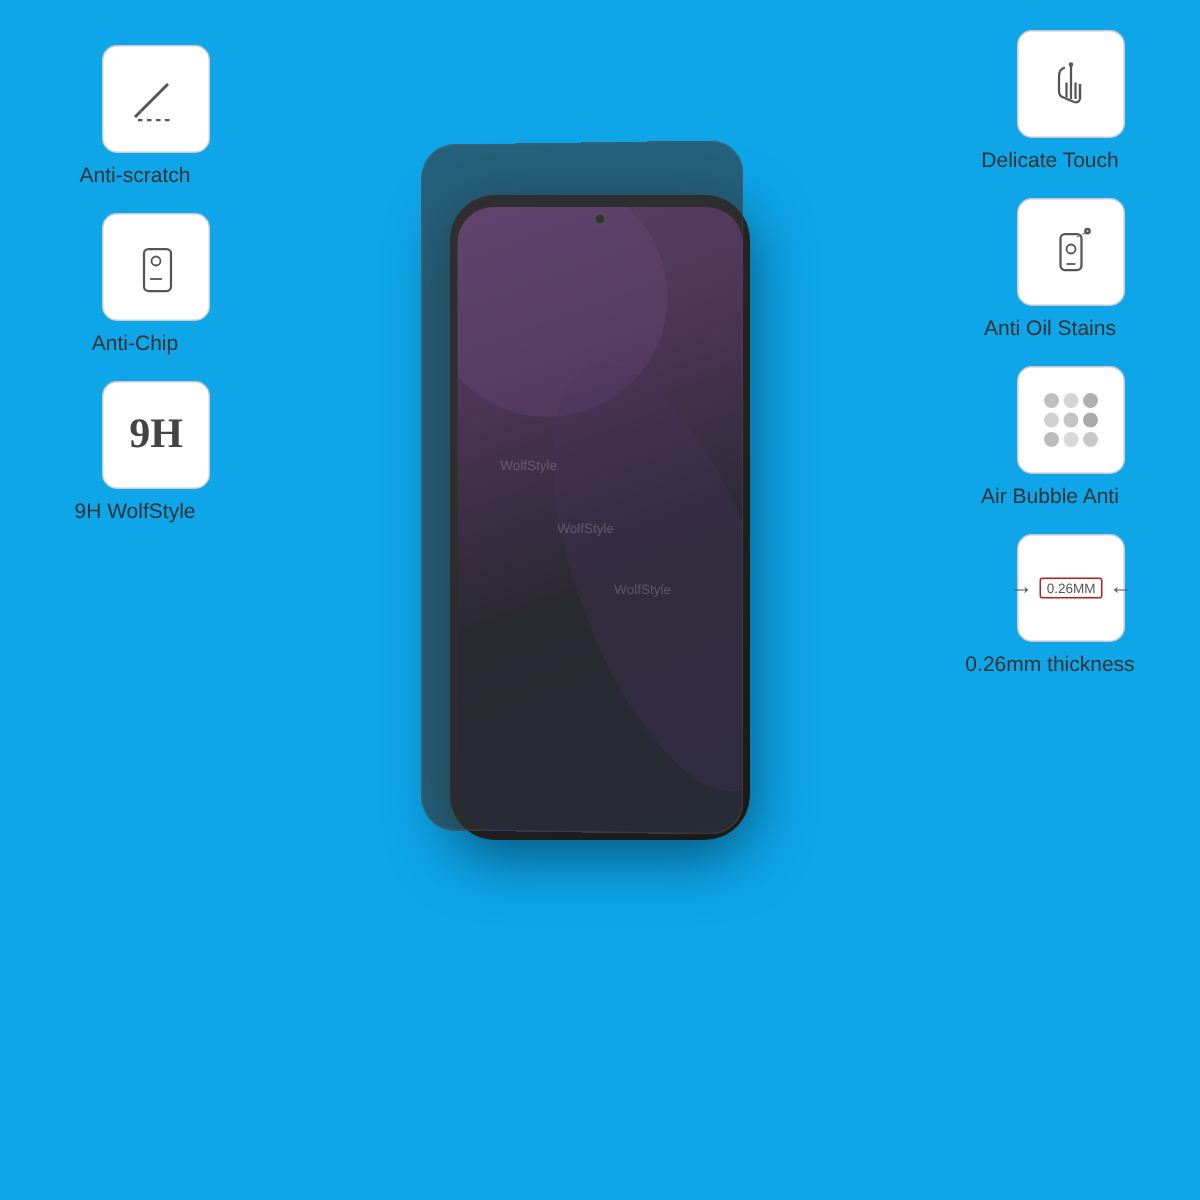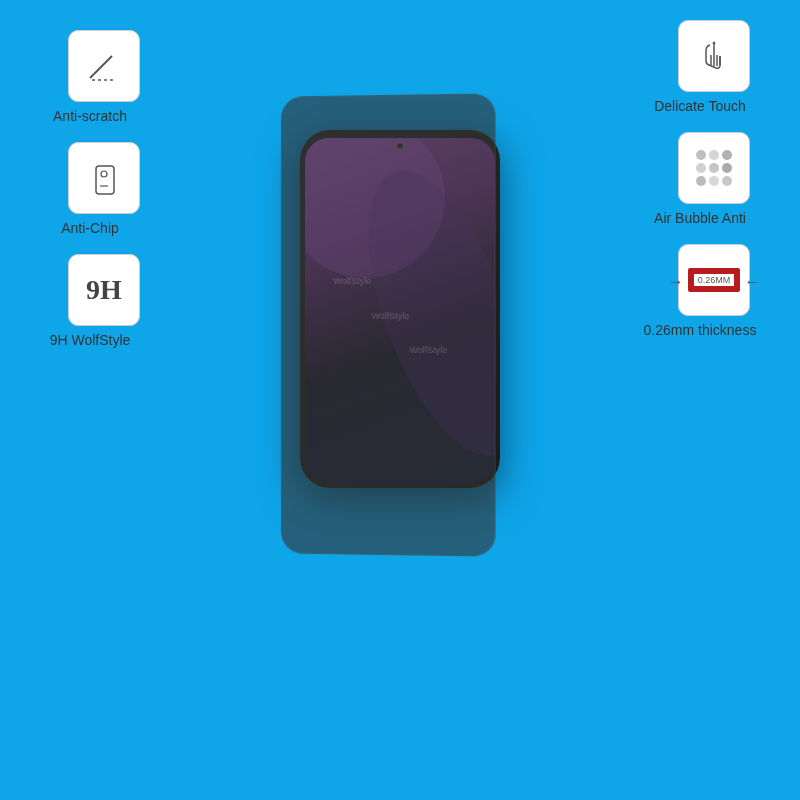--- a/index.html
+++ b/index.html
@@ -79,21 +79,21 @@
       width: 240px;
       height: 580px;
     }
 
     
     .phone-body {
       position: absolute;
       left: 20px;
       top: 20px;
       width: 200px;
-      height: 358px;
+      height: 430px;
       background: linear-gradient(135deg, #2a2a2a 0%, #1a1a1a 100%);
       border-radius: 30px;
       box-shadow: 0 10px 40px rgba(0,0,0,0.5);
       overflow: hidden;
     }
 
     .phone-screen {
       position: absolute;
       top: 8px;
       left: 5px;
@@ -189,21 +189,21 @@
       display: flex;
       align-items: center;
       gap: 4px;
       font-size: 16px;
       color: #555;
     }
 
     .thickness-value {
       font-size: 9px;
       color: #555;
-      border: 6px solid #b91c1c;
+      border: 1px solid #b91c1c;
       padding: 1px 4px;
       border-radius: 2px;
     }
 
     .bubbles-icon {
       display: grid;
       grid-template-columns: repeat(3, 1fr);
       gap: 3px;
       padding: 8px;
     }
@@ -276,20 +276,32 @@
           <path d="M23 19 L23 30" stroke="#555" stroke-width="1.5"></path>
           <path d="M26 20 L26 29" stroke="#555" stroke-width="1.5"></path>
           <path d="M17 19 L17 29" stroke="#555" stroke-width="1.5"></path>
           <circle cx="20" cy="7" r="1" stroke="#555" stroke-width="1" fill="#555"></circle>
         </svg>
       </div>
       <span class="feature-label">Delicate Touch</span>
     </div>
 
 
+    <div class="feature-item">
+      <div class="feature-icon-box">
+        <svg viewBox="0 0 40 40">
+          <rect x="13" y="8" width="14" height="24" rx="3" stroke="#555" stroke-width="1.5" fill="none"></rect>
+          <circle cx="20" cy="18" r="3" stroke="#555" stroke-width="1.2" fill="none"></circle>
+          <line x1="17" y1="28" x2="23" y2="28" stroke="#555" stroke-width="1.2"></line>
+          <line x1="24" y1="10" x2="30" y2="7" stroke="#888" stroke-width="1" stroke-dasharray="2,2"></line>
+          <circle cx="31" cy="6" r="1.5" fill="#bbb"></circle>
+        </svg>
+      </div>
+      <span class="feature-label">Anti Oil Stains</span>
+    </div>
 
     <div class="feature-item">
       <div class="feature-icon-box">
         <div class="bubbles-icon" style="display:grid;grid-template-columns:repeat(3,1fr);gap:3px;padding:6px;">
           <div class="bubble" style="width:10px;height:10px;background:#c0c0c0;border-radius:50%;"></div>
           <div class="bubble" style="width:10px;height:10px;background:#d5d5d5;border-radius:50%;"></div>
           <div class="bubble" style="width:10px;height:10px;background:#b0b0b0;border-radius:50%;"></div>
           <div class="bubble" style="width:10px;height:10px;background:#d0d0d0;border-radius:50%;"></div>
           <div class="bubble" style="width:10px;height:10px;background:#c5c5c5;border-radius:50%;"></div>
           <div class="bubble" style="width:10px;height:10px;background:#aaaaaa;border-radius:50%;"></div>

